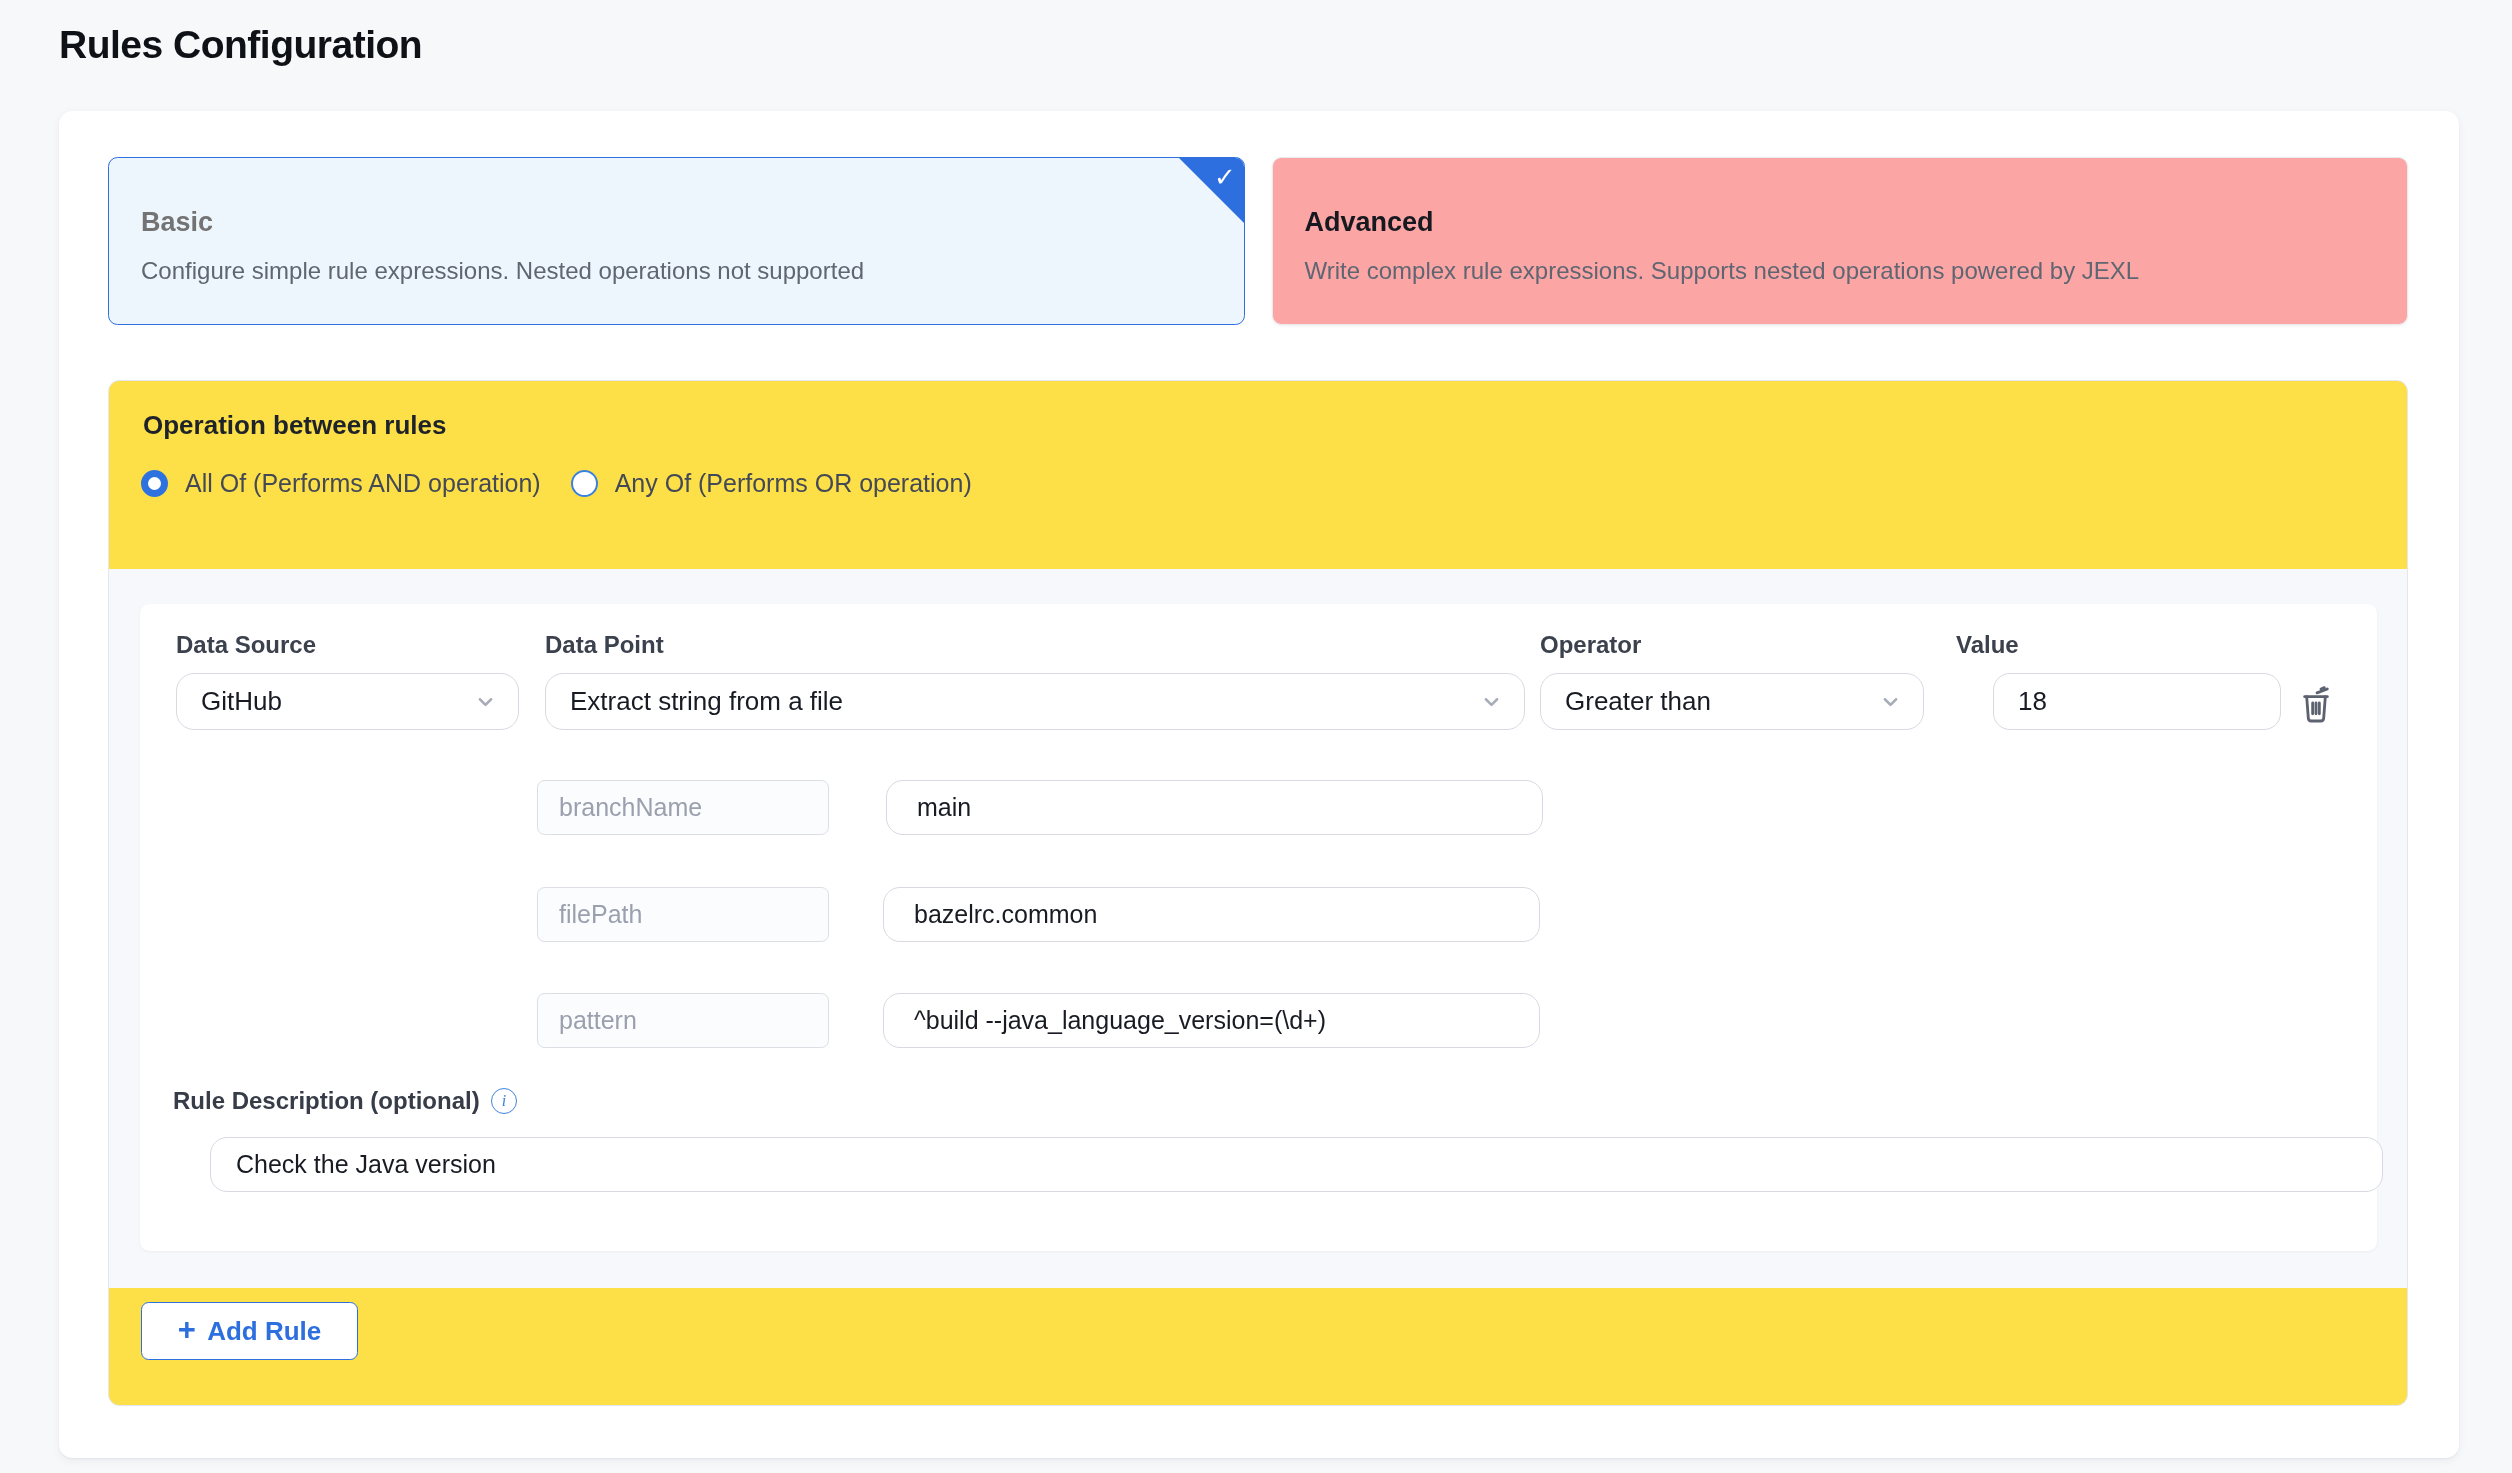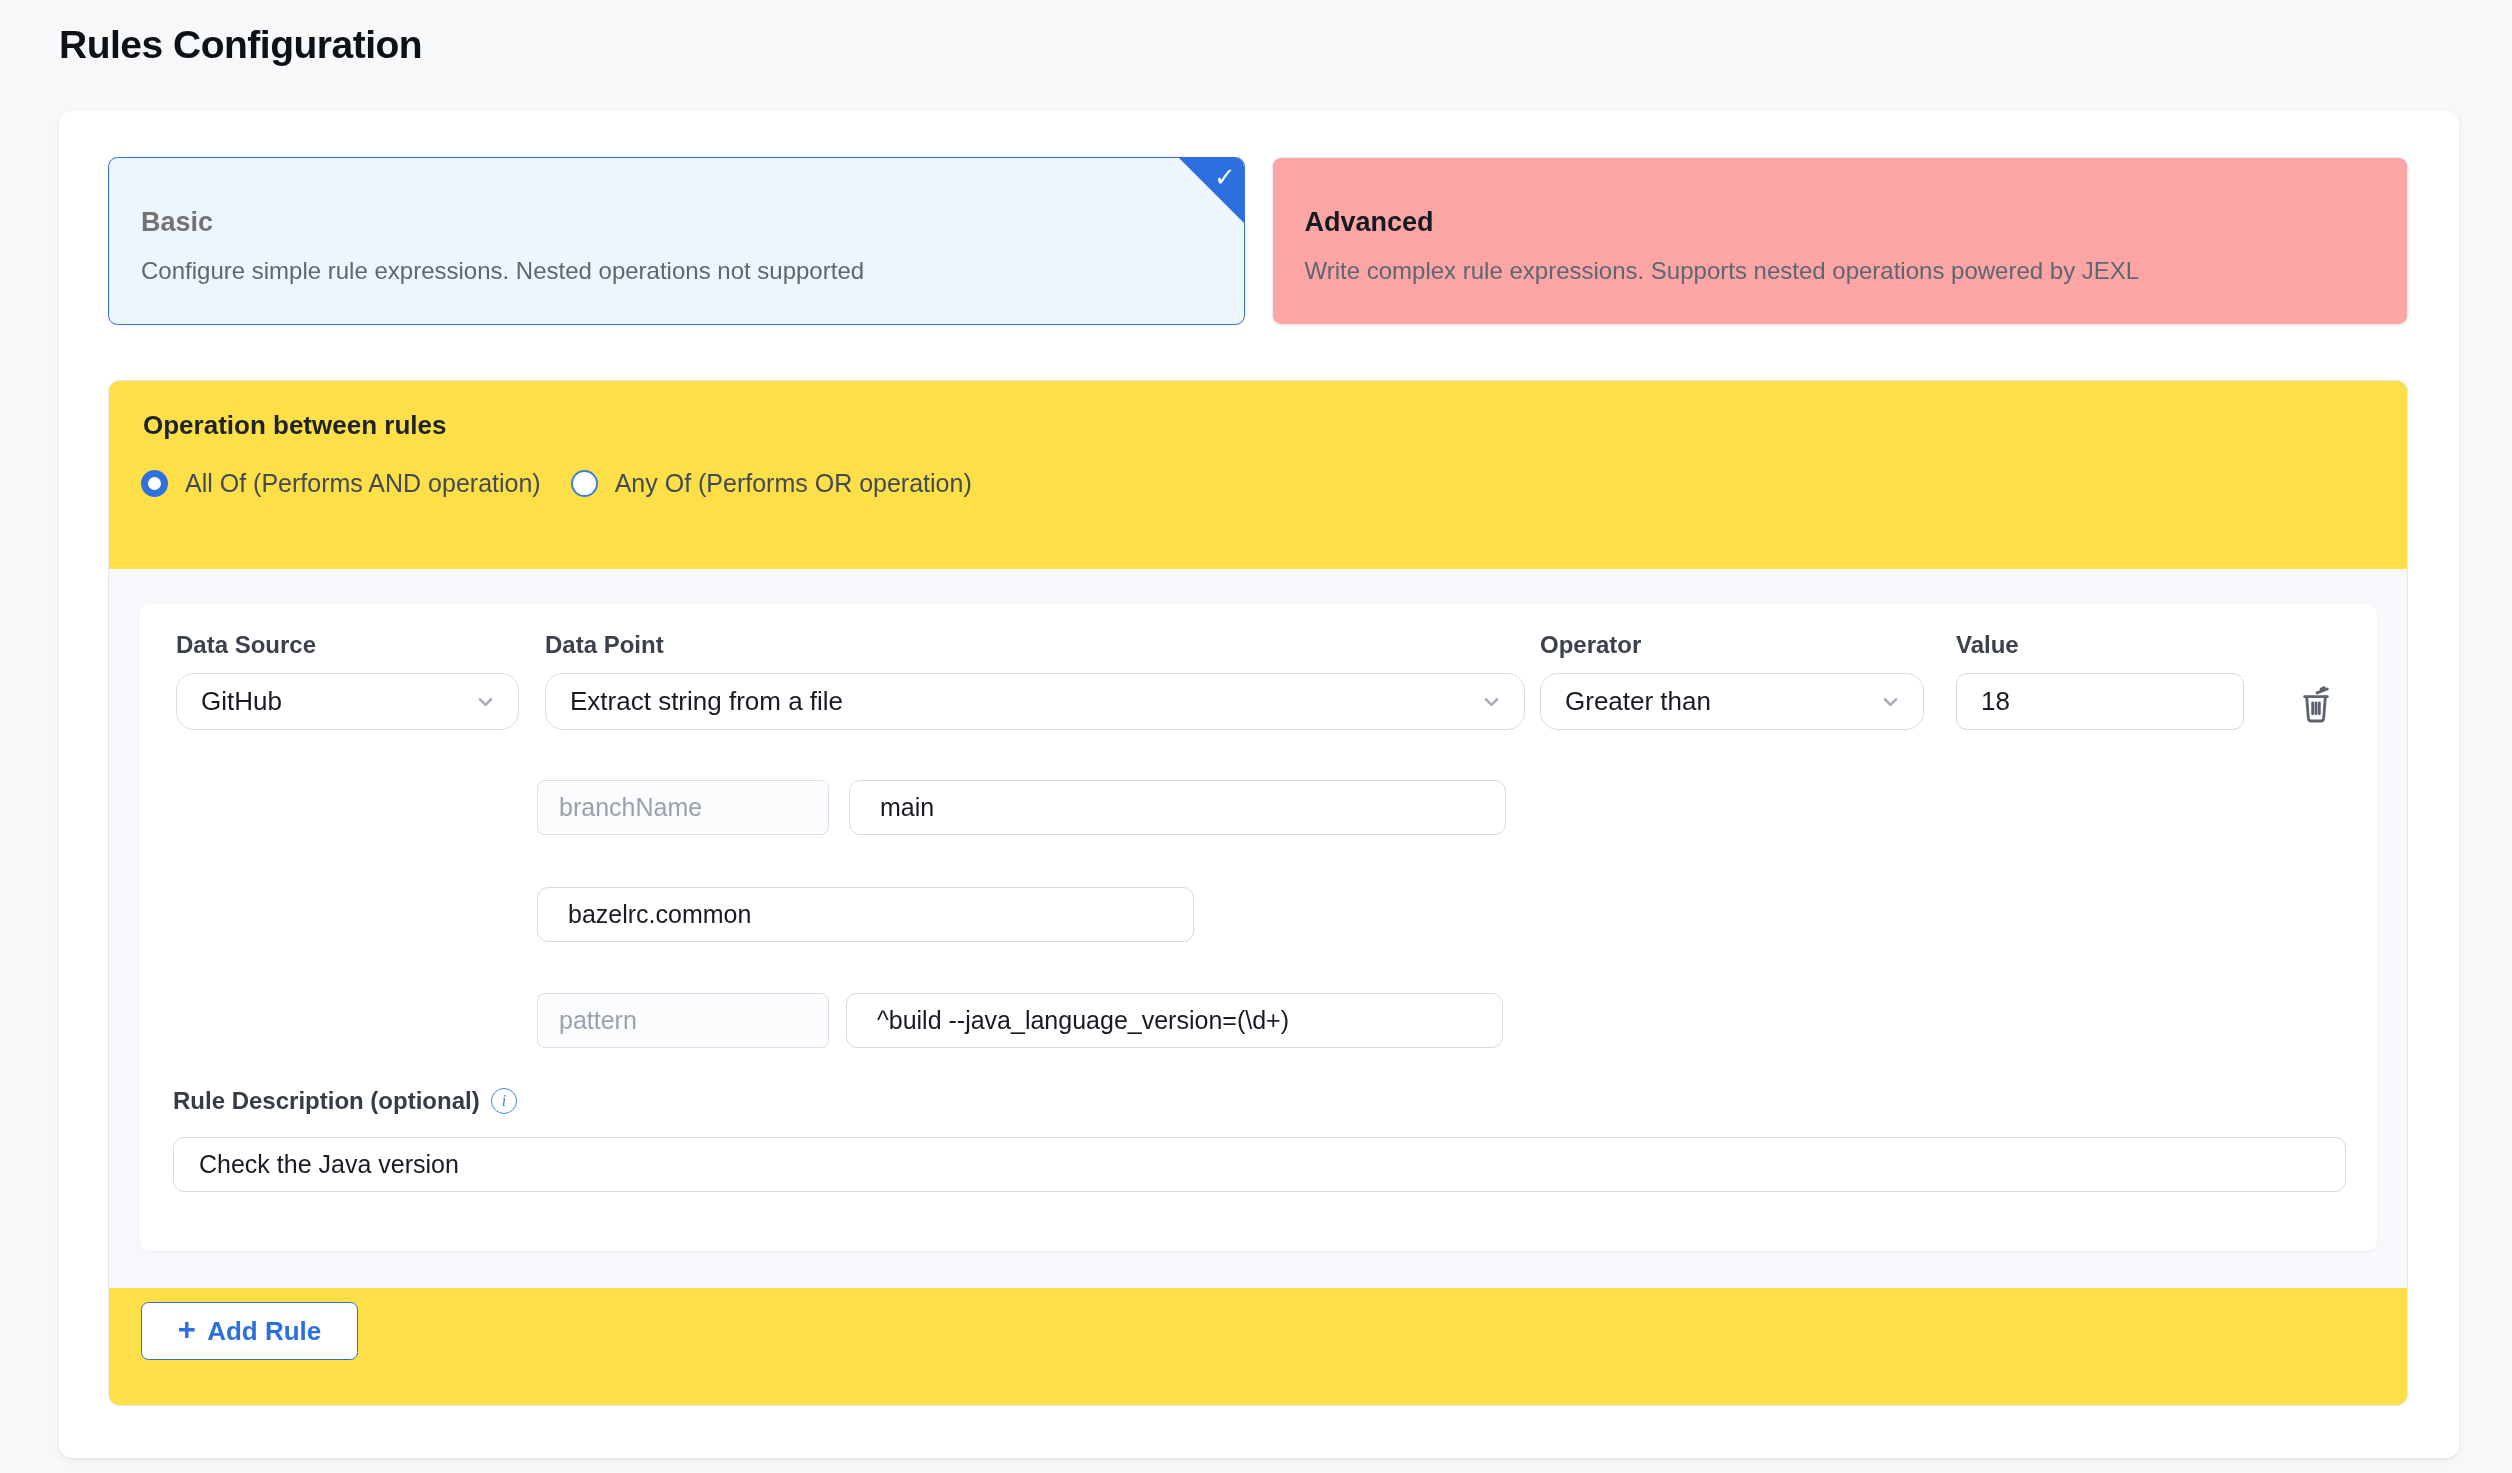--- a/index.html
+++ b/index.html
@@ -80,22 +80,22 @@
     border: 1.4px solid #d7dae2; border-radius: 18px; background: #ffffff;
     display: flex; align-items: center; justify-content: space-between;
     padding: 0 19px 0 24px; font-size: 26px; color: #181b23; cursor: pointer;
   }
   .sel-ds { left: 36px; width: 343px; }
   .sel-dp { left: 405px; width: 980px; }
   .sel-op { left: 1400px; width: 384px; }
   .chev { flex: 0 0 auto; margin-left: 11.4px; }
 
   .text-input {
-    border: 1.4px solid #d7dae2; border-radius: 11px; background: #ffffff;
-    font-size: 26px; color: #181b23; font-family: inherit; outline: none;
+    border: 1.4px solid #d7dae2; border-radius: 17px; background: #ffffff;
+    font-size: 26px; color: #181b23; font-family: inherit; outline: none; margin-left: 37px;
   }
   .value-input { position: absolute; left: 1816px; top: 69px; width: 288px; height: 57px; padding: 0 24px; }
 
   .delete-btn {
     position: absolute; left: 2153px; top: 76px; width: 46px; height: 46px;
     background: transparent; border: none; cursor: pointer;
     display: flex; align-items: center; justify-content: center;
   }
 
   .param-row { position: absolute; left: 397px; height: 55px; display: flex; gap: 17px; }
@@ -208,20 +208,21 @@
               <path d="M12.6 6.9 l6.2 -2.3"></path>
               <path d="M15 4.6 l2 -0.8"></path>
             </svg>
           </button>
 
           <div class="param-row r0">
             <div class="param-key">branchName</div>
             <input class="text-input param-value" type="text" value="main" style="">
           </div>
           <div class="param-row r1">
+            <div class="param-key">filePath</div>
             <input class="text-input param-value" type="text" value="bazelrc.common" style="">
           </div>
           <div class="param-row r2">
             <div class="param-key">pattern</div>
             <input class="text-input param-value" type="text" value="^build --java_language_version=(\d+)" style="">
           </div>
 
           <div class="desc-label-row">
             <span class="desc-label">Rule Description (optional)</span>
             <span class="info-icon">i</span>

